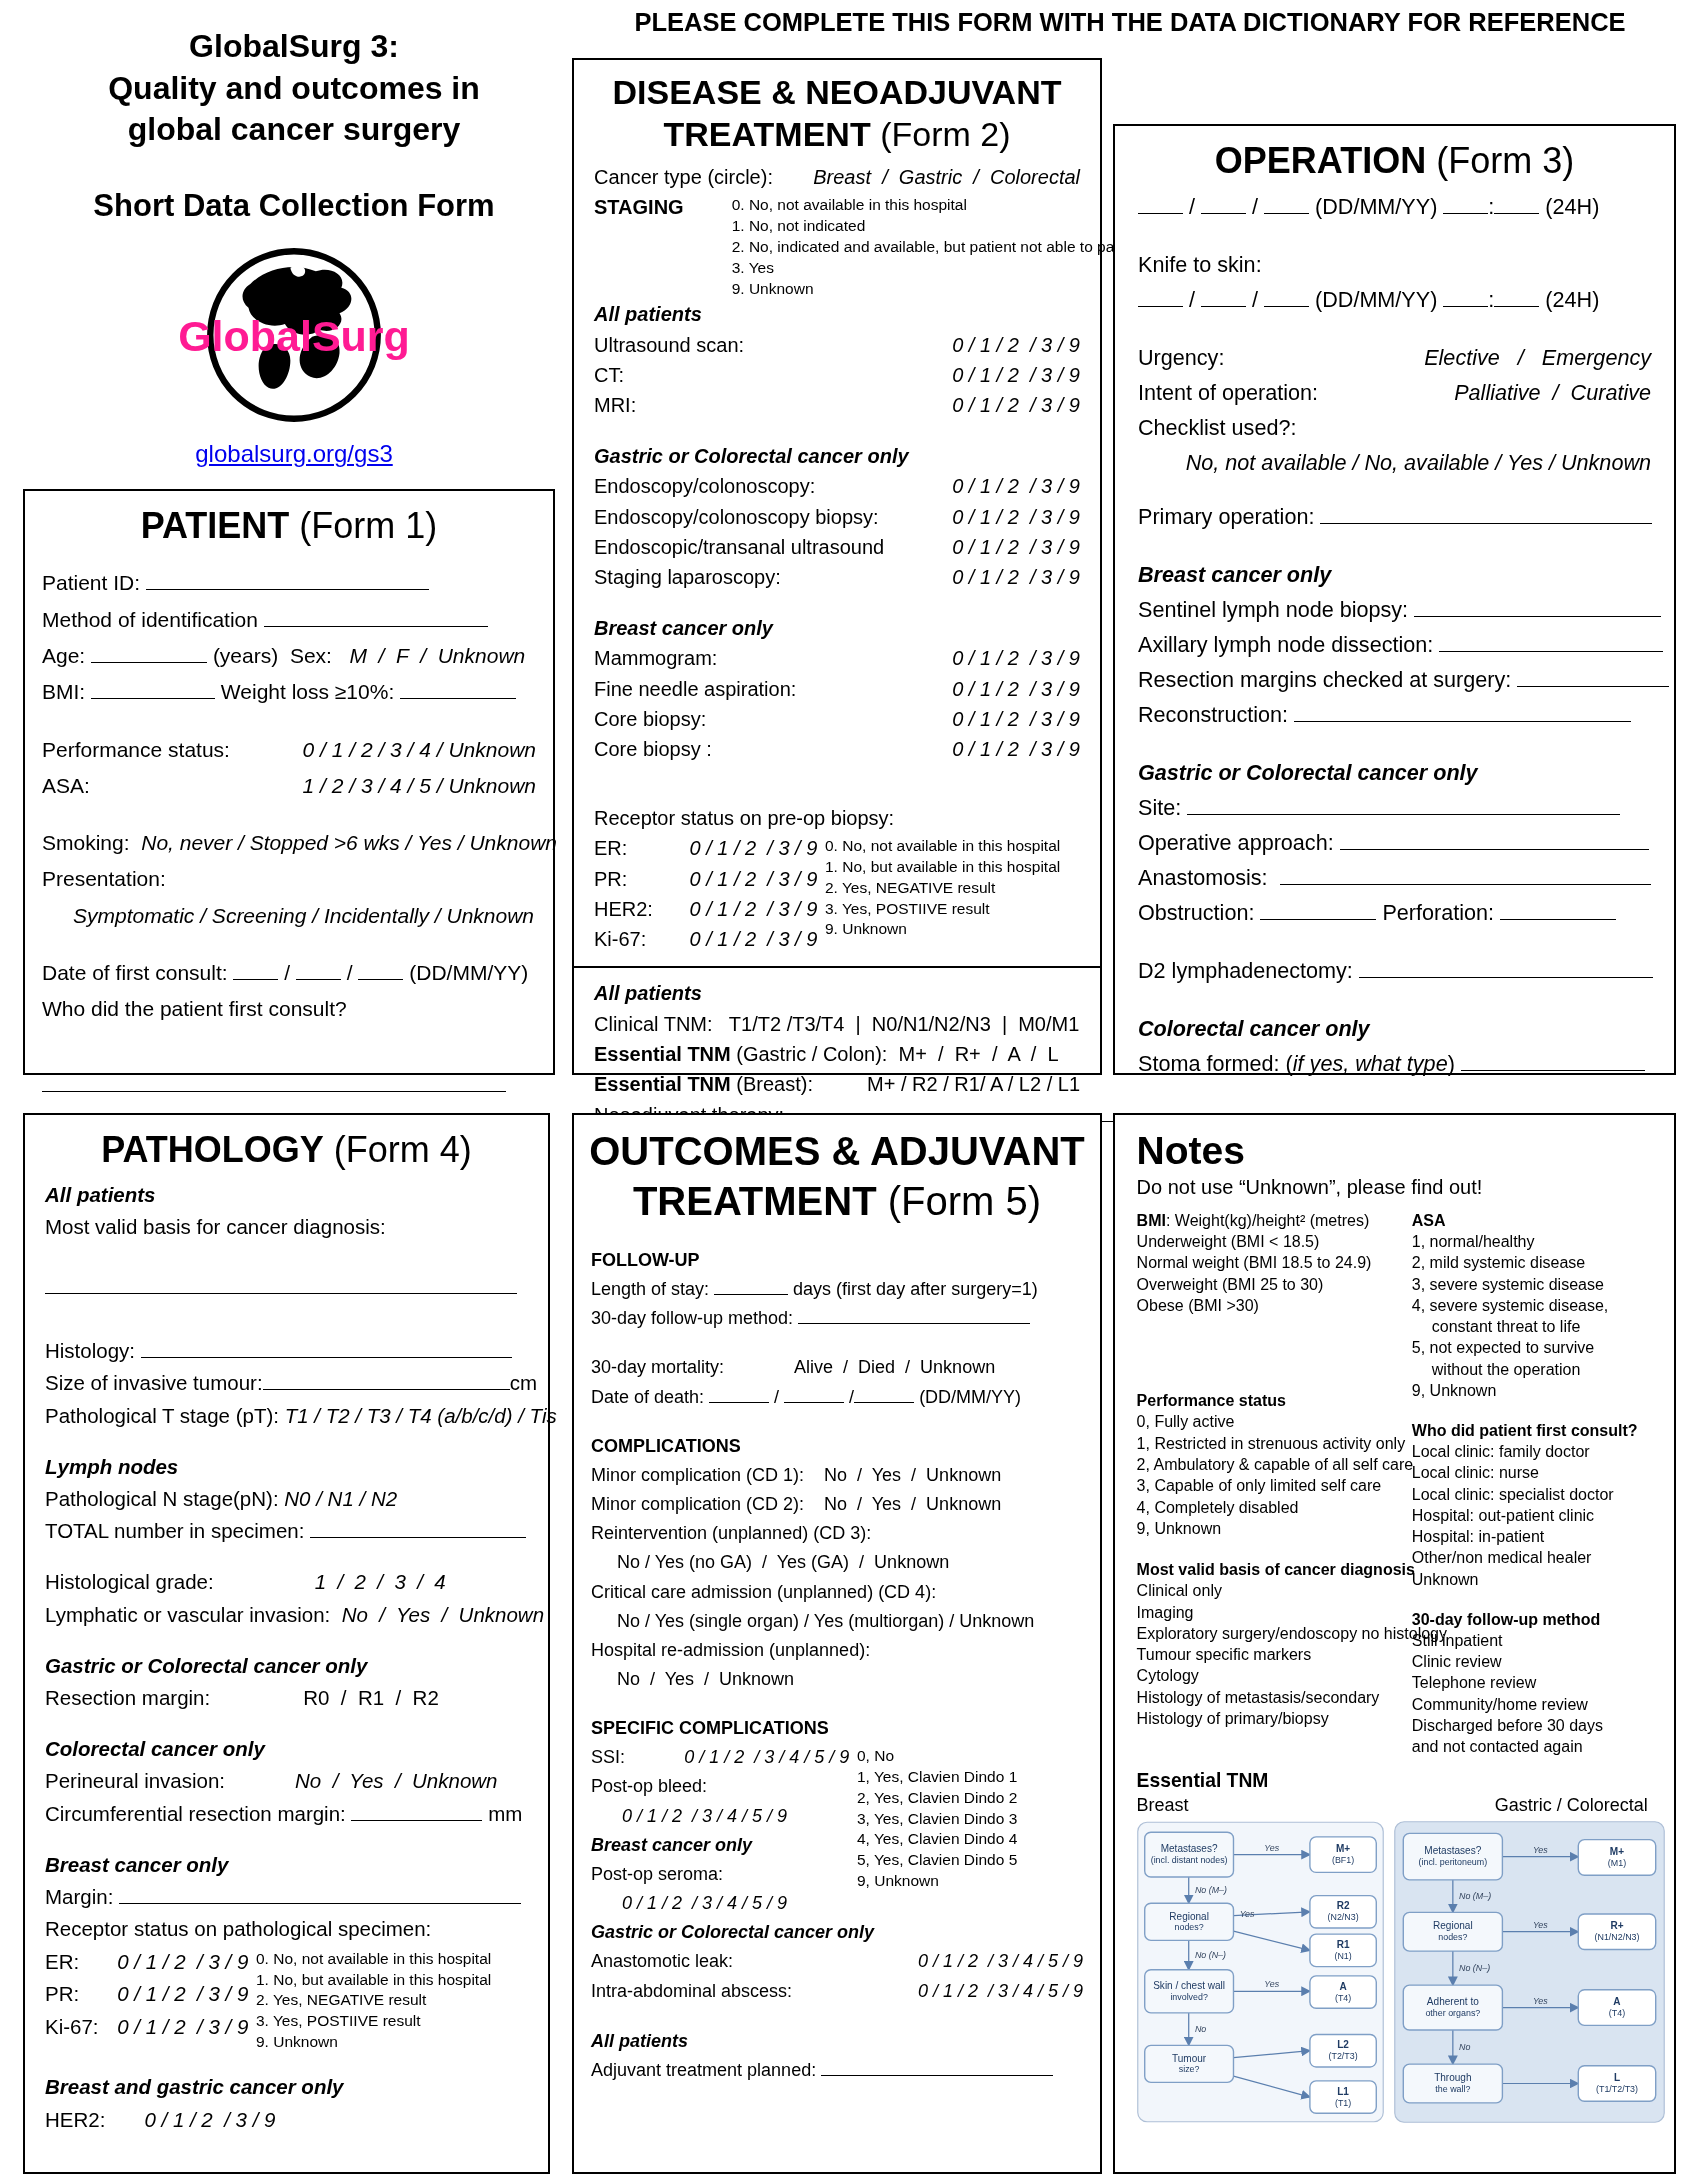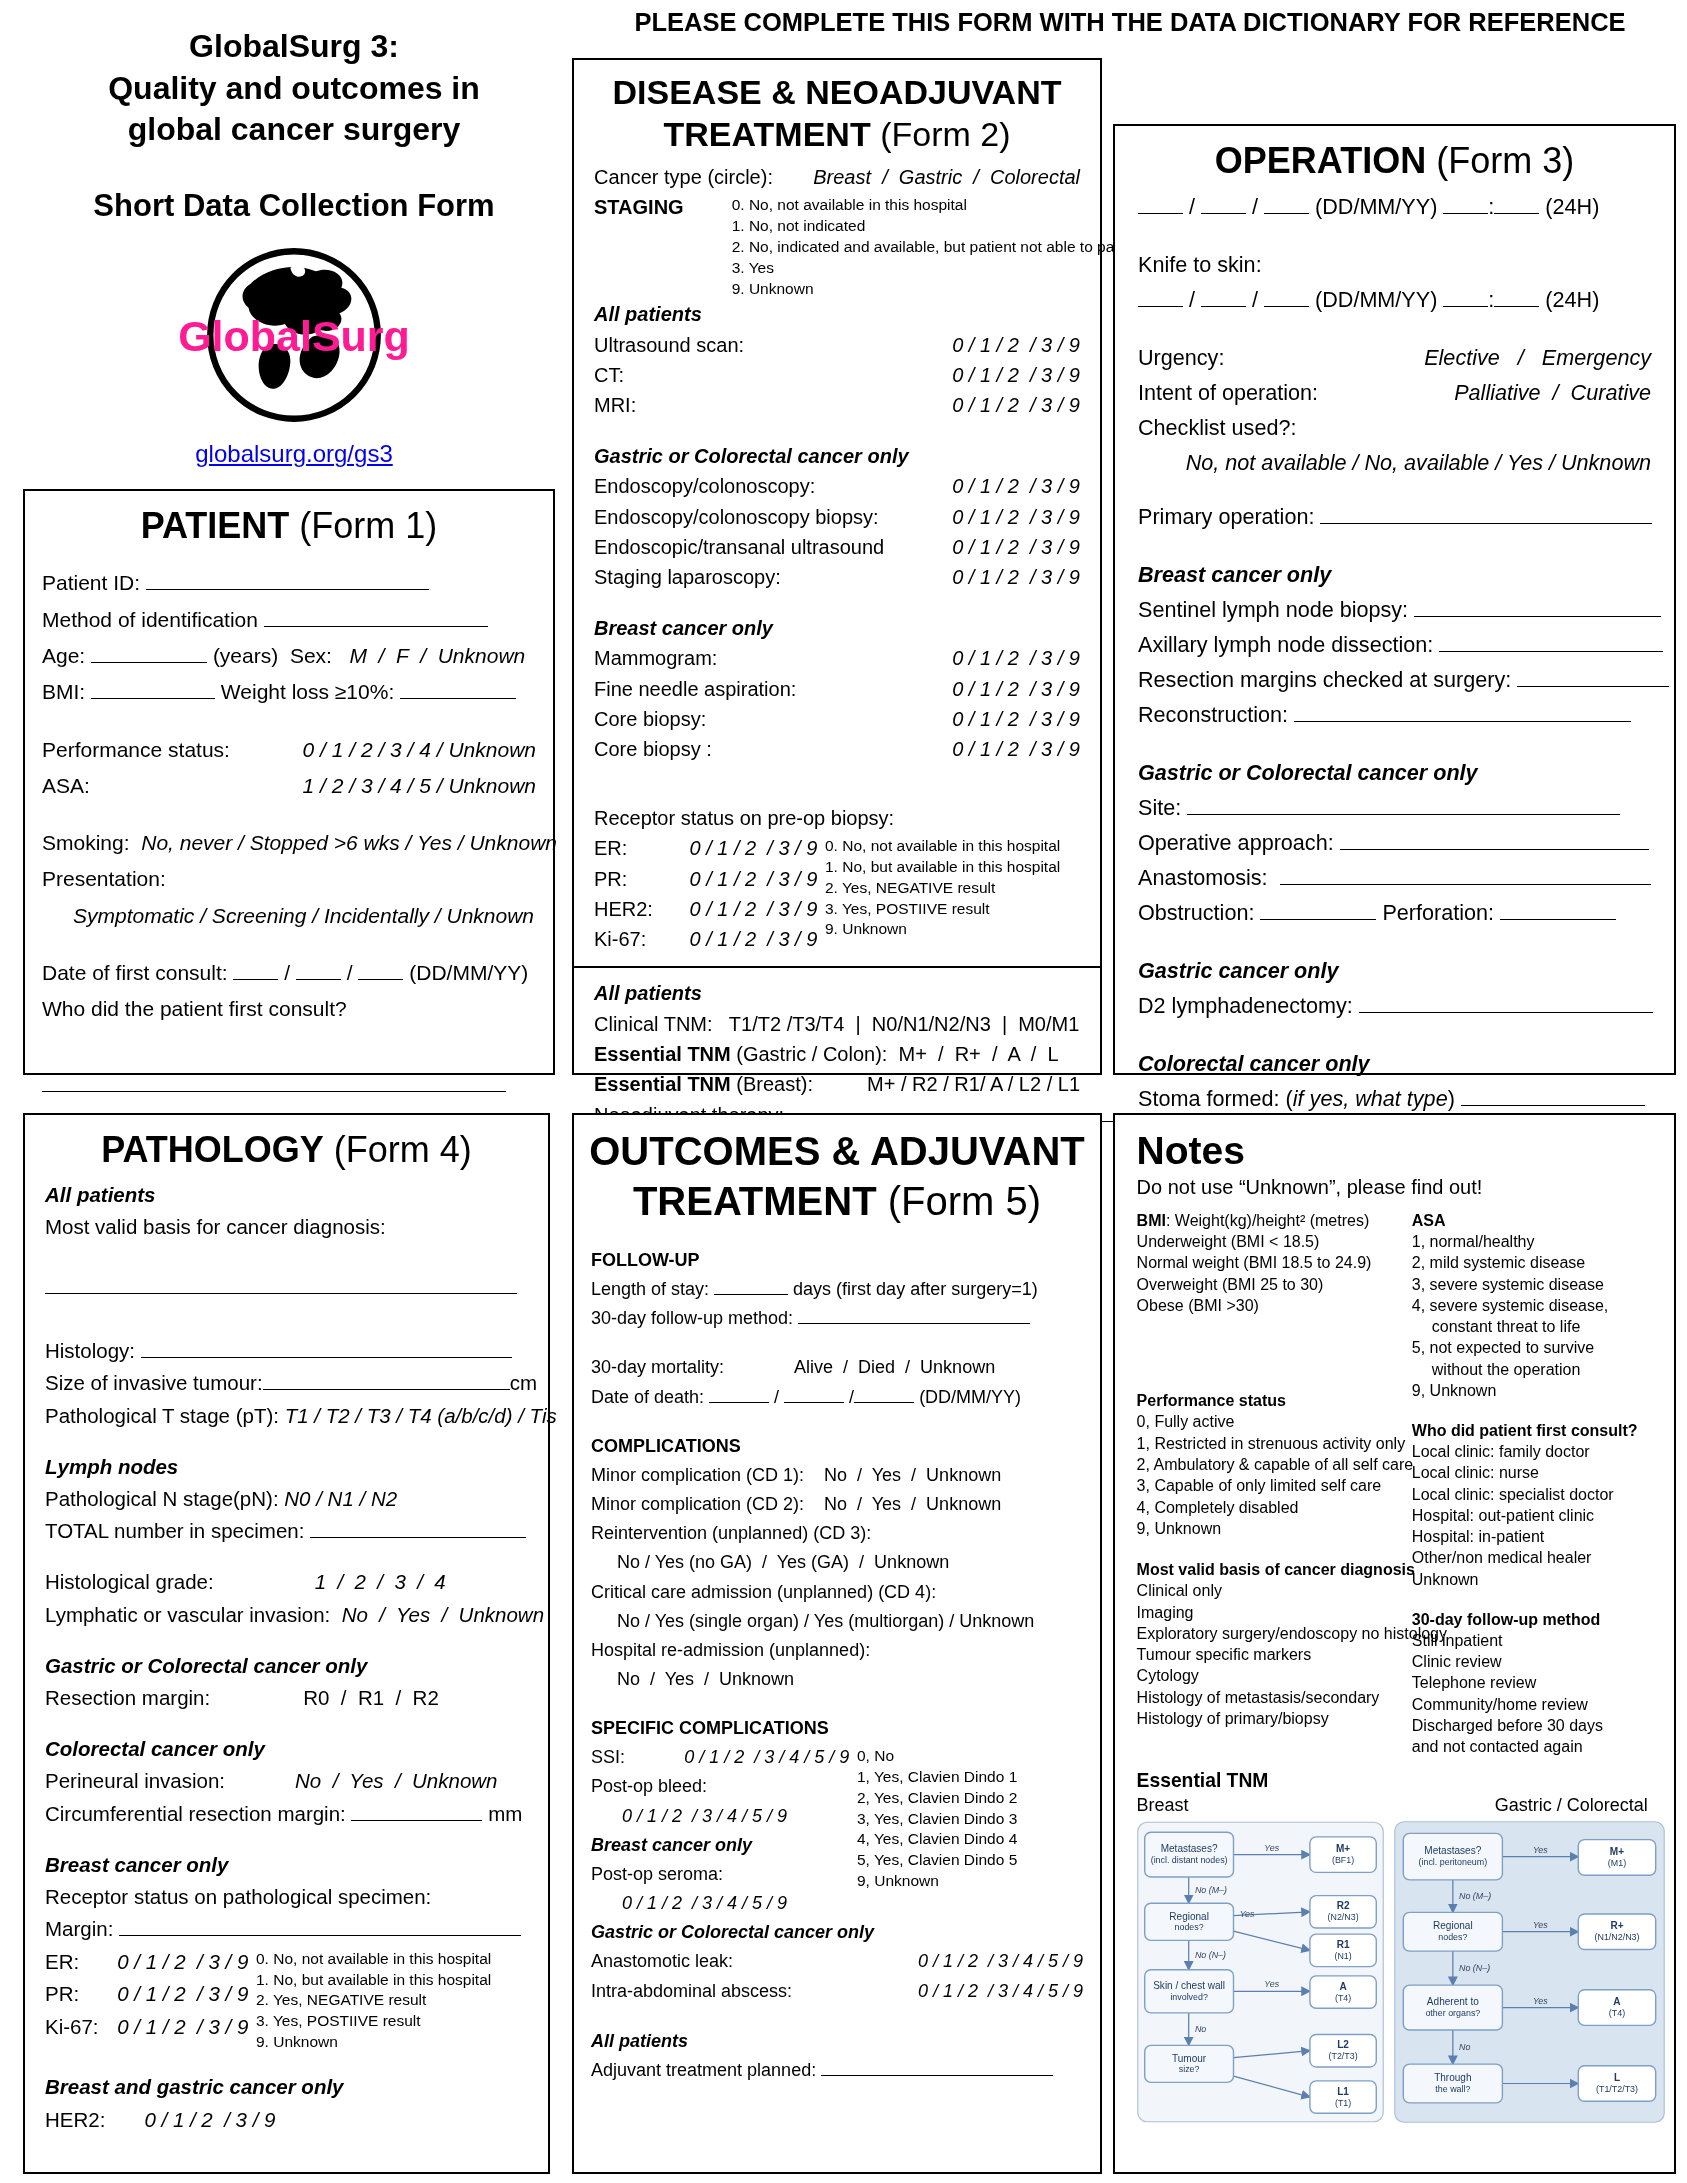--- a/index.html
+++ b/index.html
@@ -191,21 +191,20 @@
         <div class="frow"><span style="white-space: pre;"><span>Axillary lymph node dissection: </span><span class="blank" style="width: 224px;"></span></span></div>
         <div class="frow"><span style="white-space: pre;"><span>Resection margins checked at surgery: </span><span class="blank" style="width: 152px;"></span></span></div>
         <div class="frow"><span style="white-space: pre;"><span>Reconstruction: </span><span class="blank" style="width: 337px;"></span></span></div>
         <div style="height: 23px;"></div>
         <div class="subhead">Gastric or Colorectal cancer only</div>
         <div class="frow"><span style="white-space: pre;"><span>Site: </span><span class="blank" style="width: 433px;"></span></span></div>
         <div class="frow"><span style="white-space: pre;"><span>Operative approach: </span><span class="blank" style="width: 309px;"></span></span></div>
         <div class="frow"><span style="white-space: pre;"><span>Anastomosis:  </span><span class="blank" style="width: 371px;"></span></span></div>
         <div class="frow"><span style="white-space: pre;"><span>Obstruction: </span><span class="blank" style="width: 116px;"></span><span> Perforation: </span><span class="blank" style="width: 116px;"></span></span></div>
         <div style="height: 23px;"></div>
-        <div class="subhead">Gastric cancer only</div>
         <div class="frow"><span style="white-space: pre;"><span>D2 lymphadenectomy: </span><span class="blank" style="width: 294px;"></span></span></div>
         <div style="height: 23px;"></div>
         <div class="subhead">Colorectal cancer only</div>
         <div class="frow"><span style="white-space: pre;"><span>Stoma formed: (</span><span class="it">if yes, what type</span><span>) </span><span class="blank" style="width: 184px;"></span></span></div>
       </div>
   </div>
 
   <div class="box b4" style="left:23px;top:1113px;width:527px;height:1061px;">
     <div class="boxtitle">
       <span class="tb">PATHOLOGY</span>
@@ -229,22 +228,22 @@
         <div class="frow"><span style="white-space: pre;"><span>Lymphatic or vascular invasion:  </span><span class="it">No  /  Yes  /  Unknown</span></span></div>
         <div style="height: 18.6px;"></div>
         <div class="subhead">Gastric or Colorectal cancer only</div>
         <div class="frow"><span style="white-space: pre;"><span>Resection margin:</span><span class="spq" style="width: 93px;"></span><span>R0  /  R1  /  R2</span></span></div>
         <div style="height: 18.6px;"></div>
         <div class="subhead">Colorectal cancer only</div>
         <div class="frow"><span style="white-space: pre;"><span>Perineural invasion:</span><span class="spq" style="width: 70px;"></span><span class="it">No  /  Yes  /  Unknown</span></span></div>
         <div class="frow"><span style="white-space: pre;"><span>Circumferential resection margin: </span><span class="blank" style="width: 131px;"></span><span> mm</span></span></div>
         <div style="height: 18.6px;"></div>
         <div class="subhead">Breast cancer only</div>
+        <div class="frow"><span style="white-space: pre;"><span>Margin: </span><span class="blank" style="width: 402px;"></span></span></div>
         <div class="frow"><span style="white-space: pre;"><span>Receptor status on pathological specimen:</span></span></div>
-        <div class="frow"><span style="white-space: pre;"><span>Margin: </span><span class="blank" style="width: 402px;"></span></span></div>
         <div class="noterow">
           <div class="noteleft" style="flex: 1 1 0%;">
             <div class="frow between"><span style="white-space: pre;"><span>ER:</span></span><span style="white-space: pre;"><span class="it">0 / 1 / 2  / 3 / 9</span></span></div>
             <div class="frow between"><span style="white-space: pre;"><span>PR:</span></span><span style="white-space: pre;"><span class="it">0 / 1 / 2  / 3 / 9</span></span></div>
             <div class="frow between"><span style="white-space: pre;"><span>Ki-67:</span></span><span style="white-space: pre;"><span class="it">0 / 1 / 2  / 3 / 9</span></span></div>
           </div>
           <div class="notebox" style="flex: 0 0 272px;">
             <div class="noteline">0. No, not available in this hospital</div>
             <div class="noteline">1. No, but available in this hospital</div>
             <div class="noteline">2. Yes, NEGATIVE result</div>

